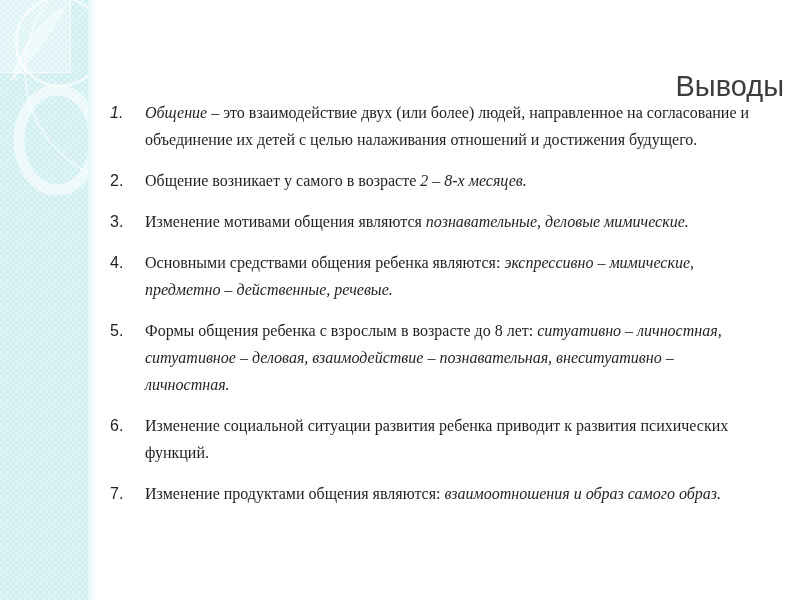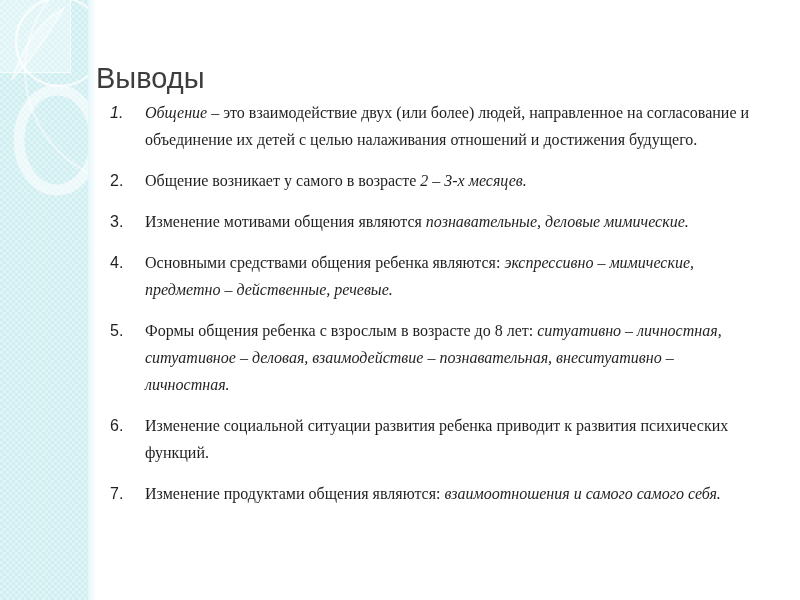--- a/index.html
+++ b/index.html
@@ -29,22 +29,22 @@
     border-right:1px solid rgba(255,255,255,.65);
     border-bottom:1px solid rgba(255,255,255,.65);
   }
   svg.decor{position:absolute;left:0;top:0;}
   .strip-edge{
     position:absolute;left:88px;top:0;width:8px;height:600px;
     background:linear-gradient(90deg,#e4f6f8,#ffffff);
   }
   
   .title{
-    position:absolute;left:88px;right:0;top:54px;margin:8px;
-    text-align:left;
+    position:absolute;left:88px;right:0;top:54px;margin:16px;
+    text-align:right;
     font-family:"Liberation Sans",sans-serif;
     font-weight:400;
     font-size:29px;
     color:var(--title,#3d3d3d);
   }
   
   ol.items{
     position:absolute;left:110px;top:99px;width:650px;
     margin:0;padding:0;list-style:none;
     font-size:16px;line-height:27px;
@@ -81,37 +81,37 @@
 
   <h1 class="title">Выводы</h1>
 
   <ol class="items" id="list">
       <li>
         <span class="num it">1.</span>
         <div class="txt"><span class="it">Общение</span><span> – это взаимодействие двух (или более) людей, направленное на согласование и объединение их детей с целью налаживания отношений и достижения будущего.</span></div>
       </li>
       <li>
         <span class="num">2.</span>
-        <div class="txt"><span>Общение возникает у самого в возрасте </span><span class="it">2 – 3-х месяцев.</span></div>
+        <div class="txt"><span>Общение возникает у самого в возрасте </span><span class="it">2 – 8-х месяцев.</span></div>
       </li>
       <li>
         <span class="num">3.</span>
         <div class="txt"><span>Изменение мотивами общения являются </span><span class="it">познавательные, деловые мимические.</span></div>
       </li>
       <li>
         <span class="num">4.</span>
         <div class="txt"><span>Основными средствами общения ребенка являются: </span><span class="it">экспрессивно – мимические, предметно – действенные, речевые.</span></div>
       </li>
       <li>
         <span class="num">5.</span>
         <div class="txt"><span>Формы общения ребенка с взрослым в возрасте до 8 лет: </span><span class="it">ситуативно – личностная, ситуативное – деловая, взаимодействие – познавательная, внеситуативно – личностная.</span></div>
       </li>
       <li>
         <span class="num">6.</span>
         <div class="txt"><span>Изменение социальной ситуации развития ребенка приводит к развития психических функций.</span></div>
       </li>
       <li>
         <span class="num">7.</span>
-        <div class="txt"><span>Изменение продуктами общения являются: </span><span class="it">взаимоотношения и самого самого себя.</span></div>
+        <div class="txt"><span>Изменение продуктами общения являются: </span><span class="it">взаимоотношения и образ самого образ.</span></div>
       </li>
     </ol>
 
 </div>
 
 </body></html>

